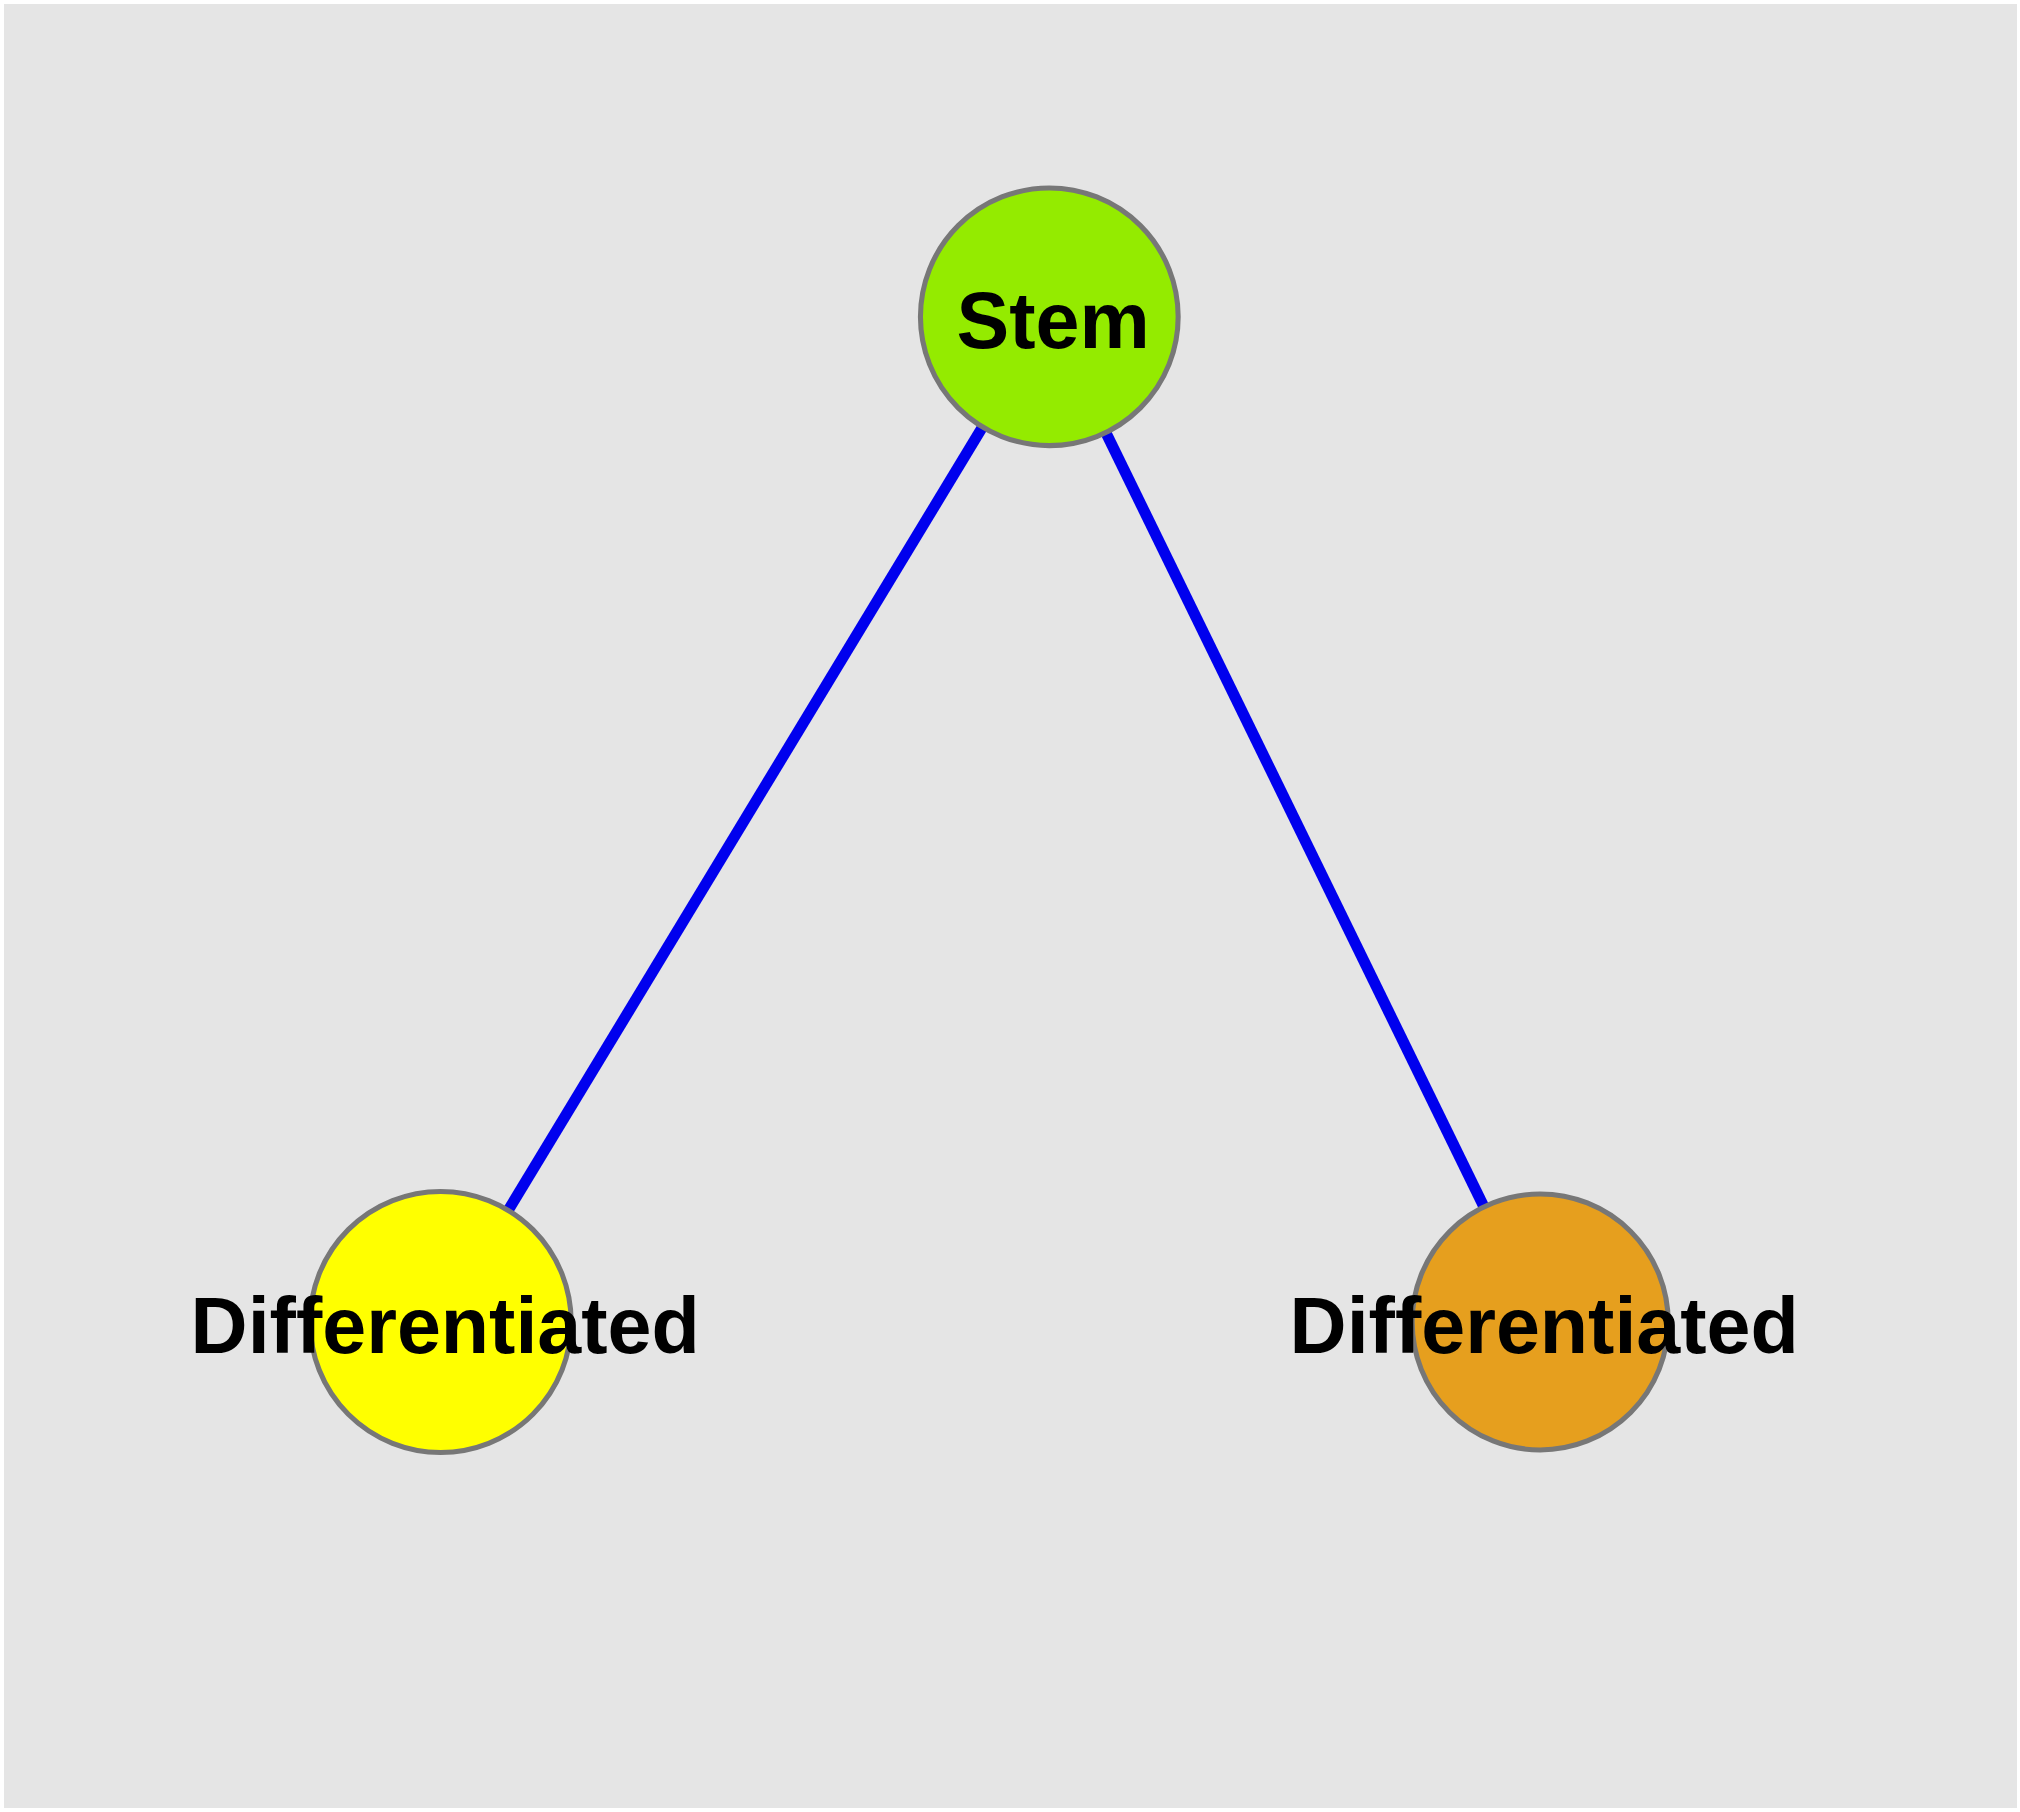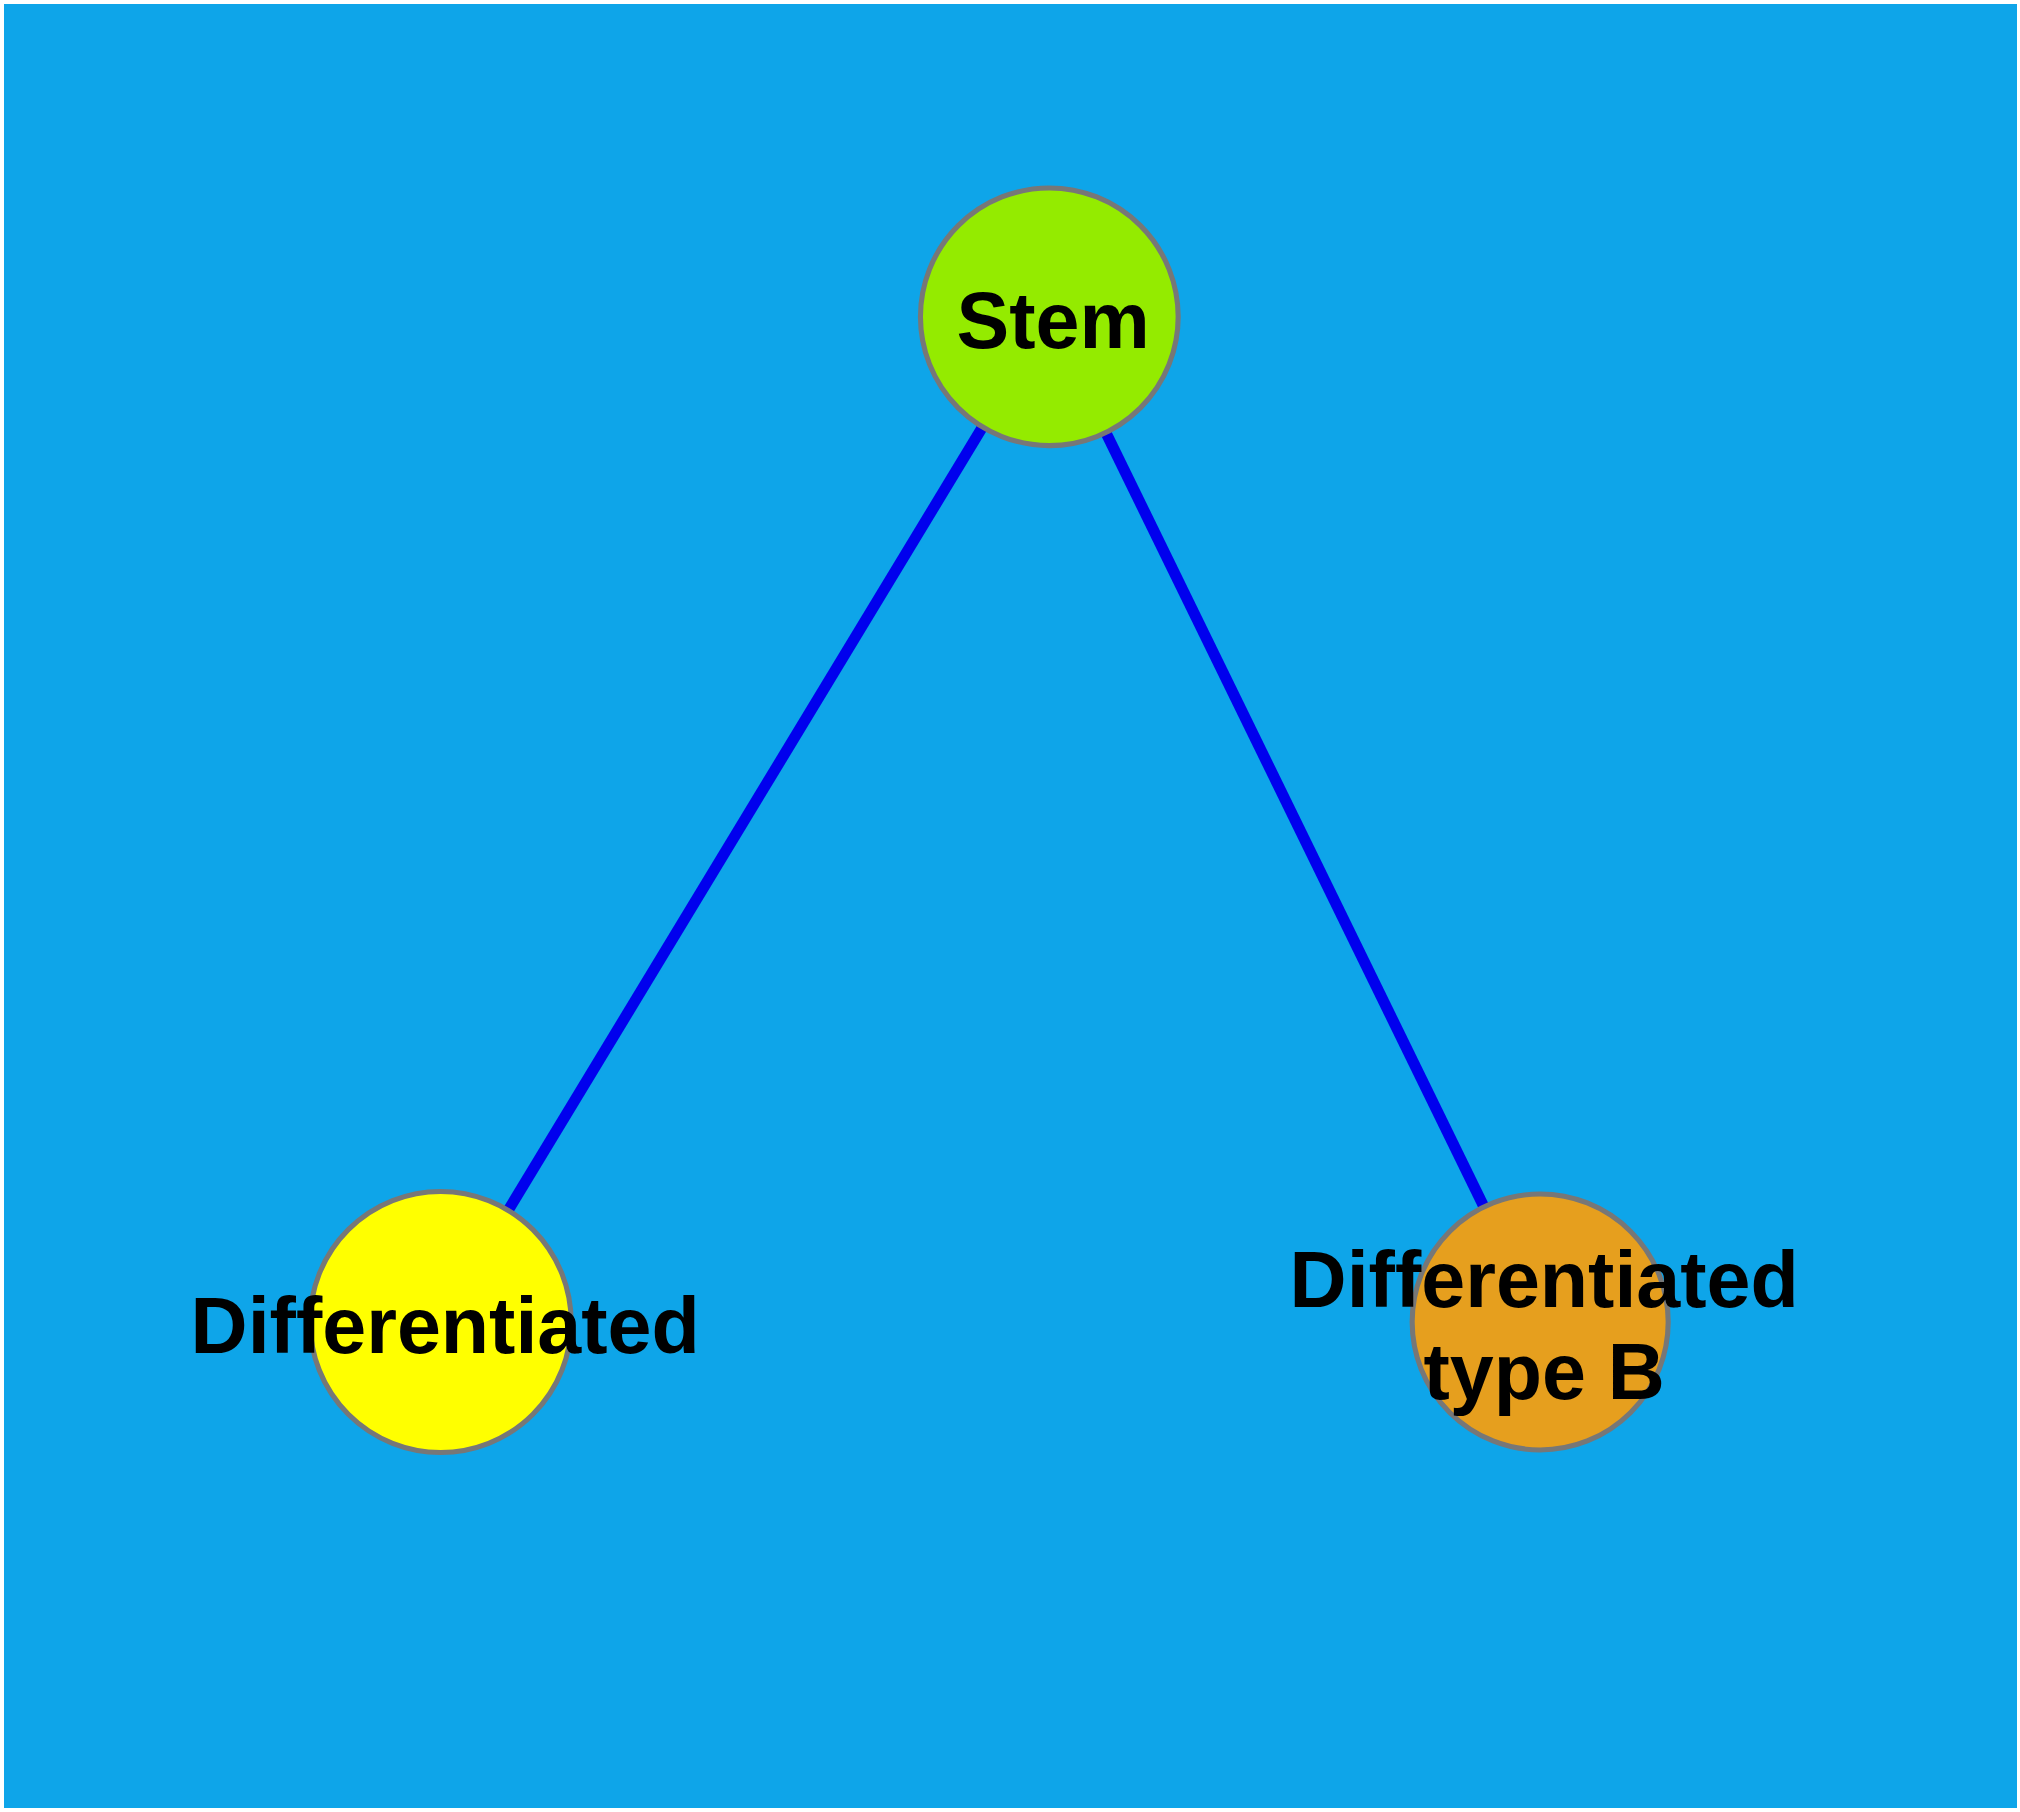--- a/index.html
+++ b/index.html
@@ -42,36 +42,35 @@
     pointer-events: none;
   }
   .node-label .line {
     display: block;
   }
 </style>
 </head>
 <body>
 
 <div id="stage" style="width: 2021px; height: 1812px; background: rgb(255, 255, 255);">
-  <div id="field" style="background: #0ea5e9; inset: 4.2px;">
+  <div id="field" style="background: #e5e5e5; inset: 4.2px;">
     <svg id="graph-svg" xmlns="http://www.w3.org/2000/svg" preserveAspectRatio="none" viewBox="5 5 2374 2128">
         <line x1="1238" y1="374" x2="520" y2="1560" stroke="#0000EE" stroke-width="13"></line>
         <line x1="1238" y1="374" x2="1817" y2="1560" stroke="#0000EE" stroke-width="13"></line>
         <circle cx="1238" cy="374" r="152" fill="#94EB00" stroke="#777777" stroke-width="6"></circle>
         <circle cx="520" cy="1560" r="154" fill="#FFFF00" stroke="#777777" stroke-width="6"></circle>
         <circle cx="1817" cy="1560" r="151" fill="#E69F1E" stroke="#777777" stroke-width="6"></circle>
       </svg>
 
     <div class="node-label" style="left: 1049px; top: 317px; color: rgb(0, 0, 0);">
       <span class="line">Stem</span>
     </div>
 
     <div class="node-label" style="left: 441px; top: 1322px; color: rgb(0, 0, 0);">
       <span class="line">Differentiated</span>
     </div>
 
     <div class="node-label" style="left: 1540px; top: 1322px; color: rgb(0, 0, 0);">
       <span class="line">Differentiated</span>
-      <span class="line">type B</span>
     </div>
   </div>
 </div>
 
 
 </body></html>

